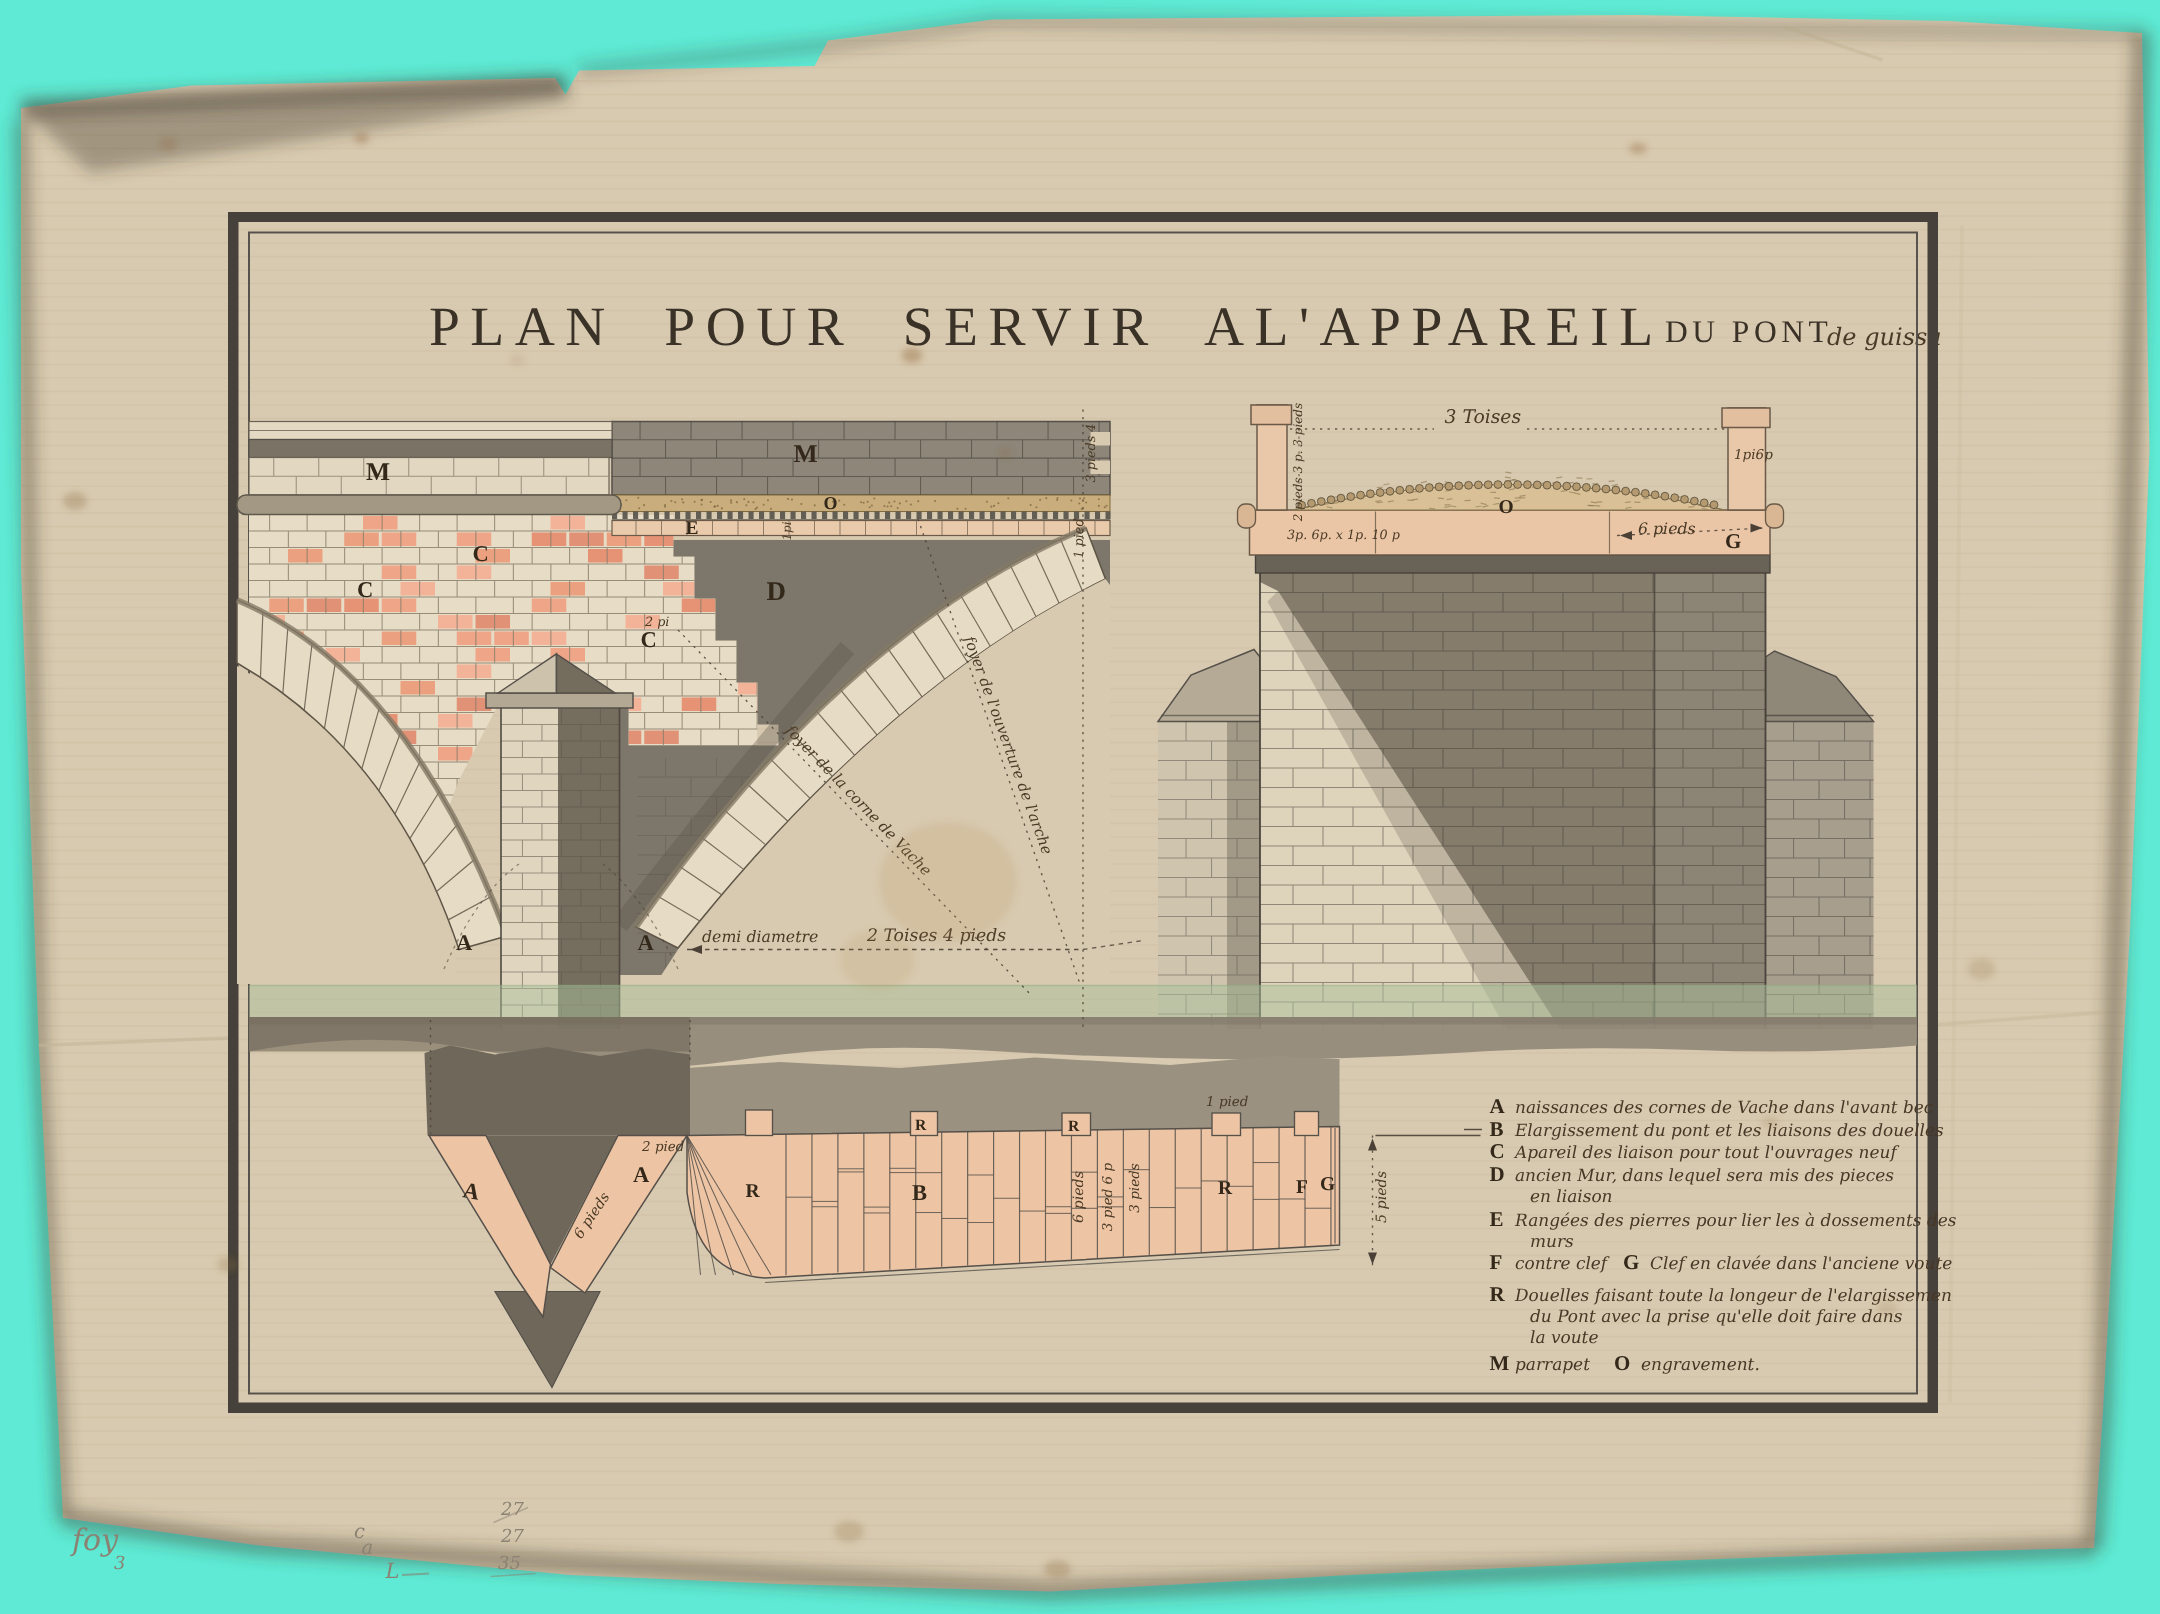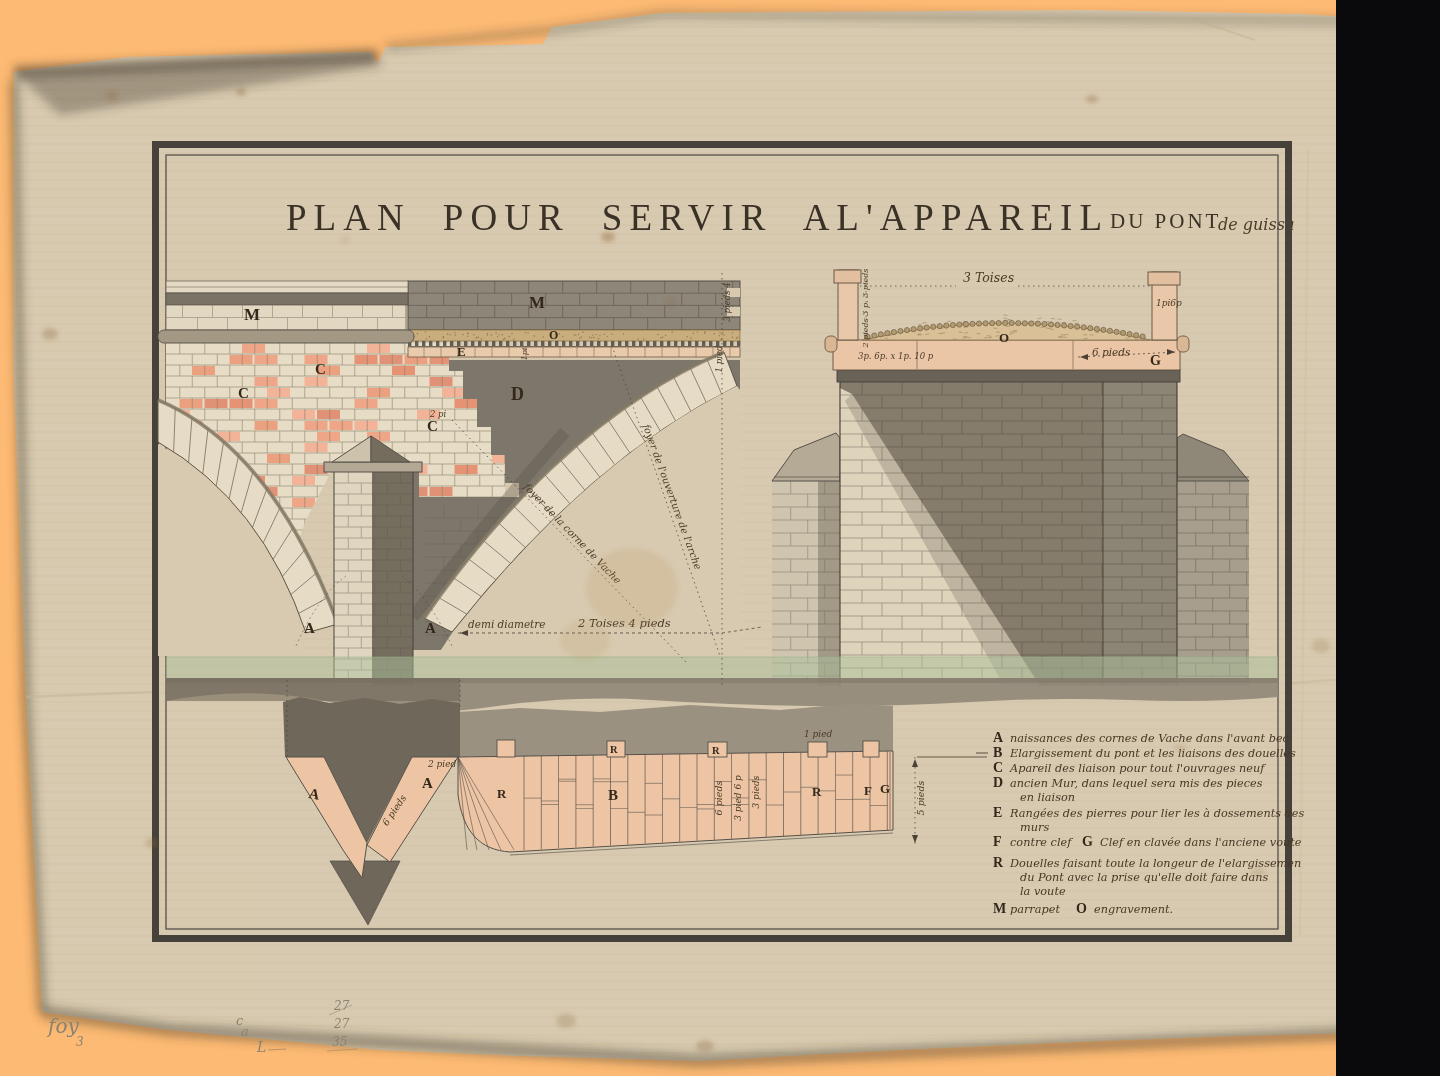--- a/index.html
+++ b/index.html
@@ -1,16 +1,16 @@
 <!DOCTYPE html>
 <html><head>
 <meta charset="utf-8">
 <style>
   html,body{margin:0;padding:0;background:#0a0a0c;}
-  .stage{position:relative;width:1336px;height:1076px;background:#fdba74;overflow:hidden;}
+  .stage{position:relative;width:1440px;height:1076px;background:#5eead4;overflow:hidden;}
   svg{display:block;}
   text{user-select:none;}
   .title-main{font-family:"Liberation Serif",serif;fill:#3a3127;letter-spacing:7px;word-spacing:16px;}
   .title-sub{font-family:"Liberation Serif",serif;fill:#3a3127;letter-spacing:3px;}
   .title-script{font-family:"DejaVu Serif",serif;font-style:italic;fill:#4a3a28;}
   .let{font-family:"Liberation Serif",serif;font-weight:700;fill:#33281a;}
   .hand{font-family:"DejaVu Serif",serif;font-style:italic;fill:#4a3a26;}
   .pencil{font-family:"DejaVu Serif",serif;font-style:italic;fill:#8a8272;}
   .legend-b{font-family:"Liberation Serif",serif;font-weight:700;fill:#33281a;}
   .legend-t{font-family:"DejaVu Serif",serif;font-style:italic;fill:#473726;}

